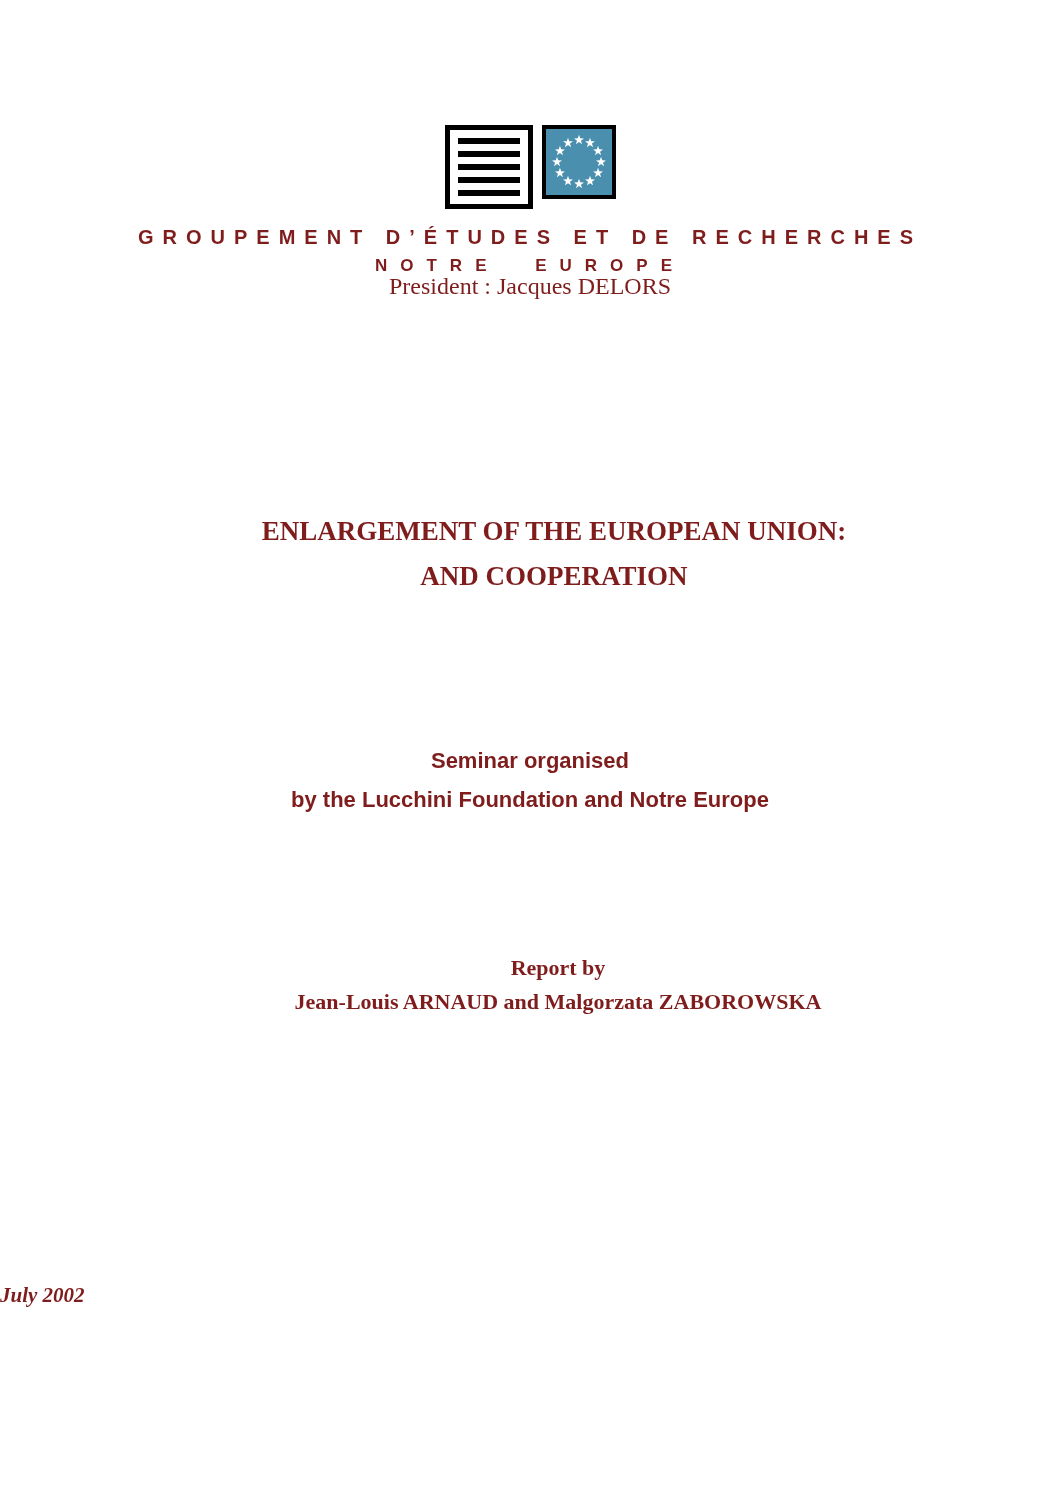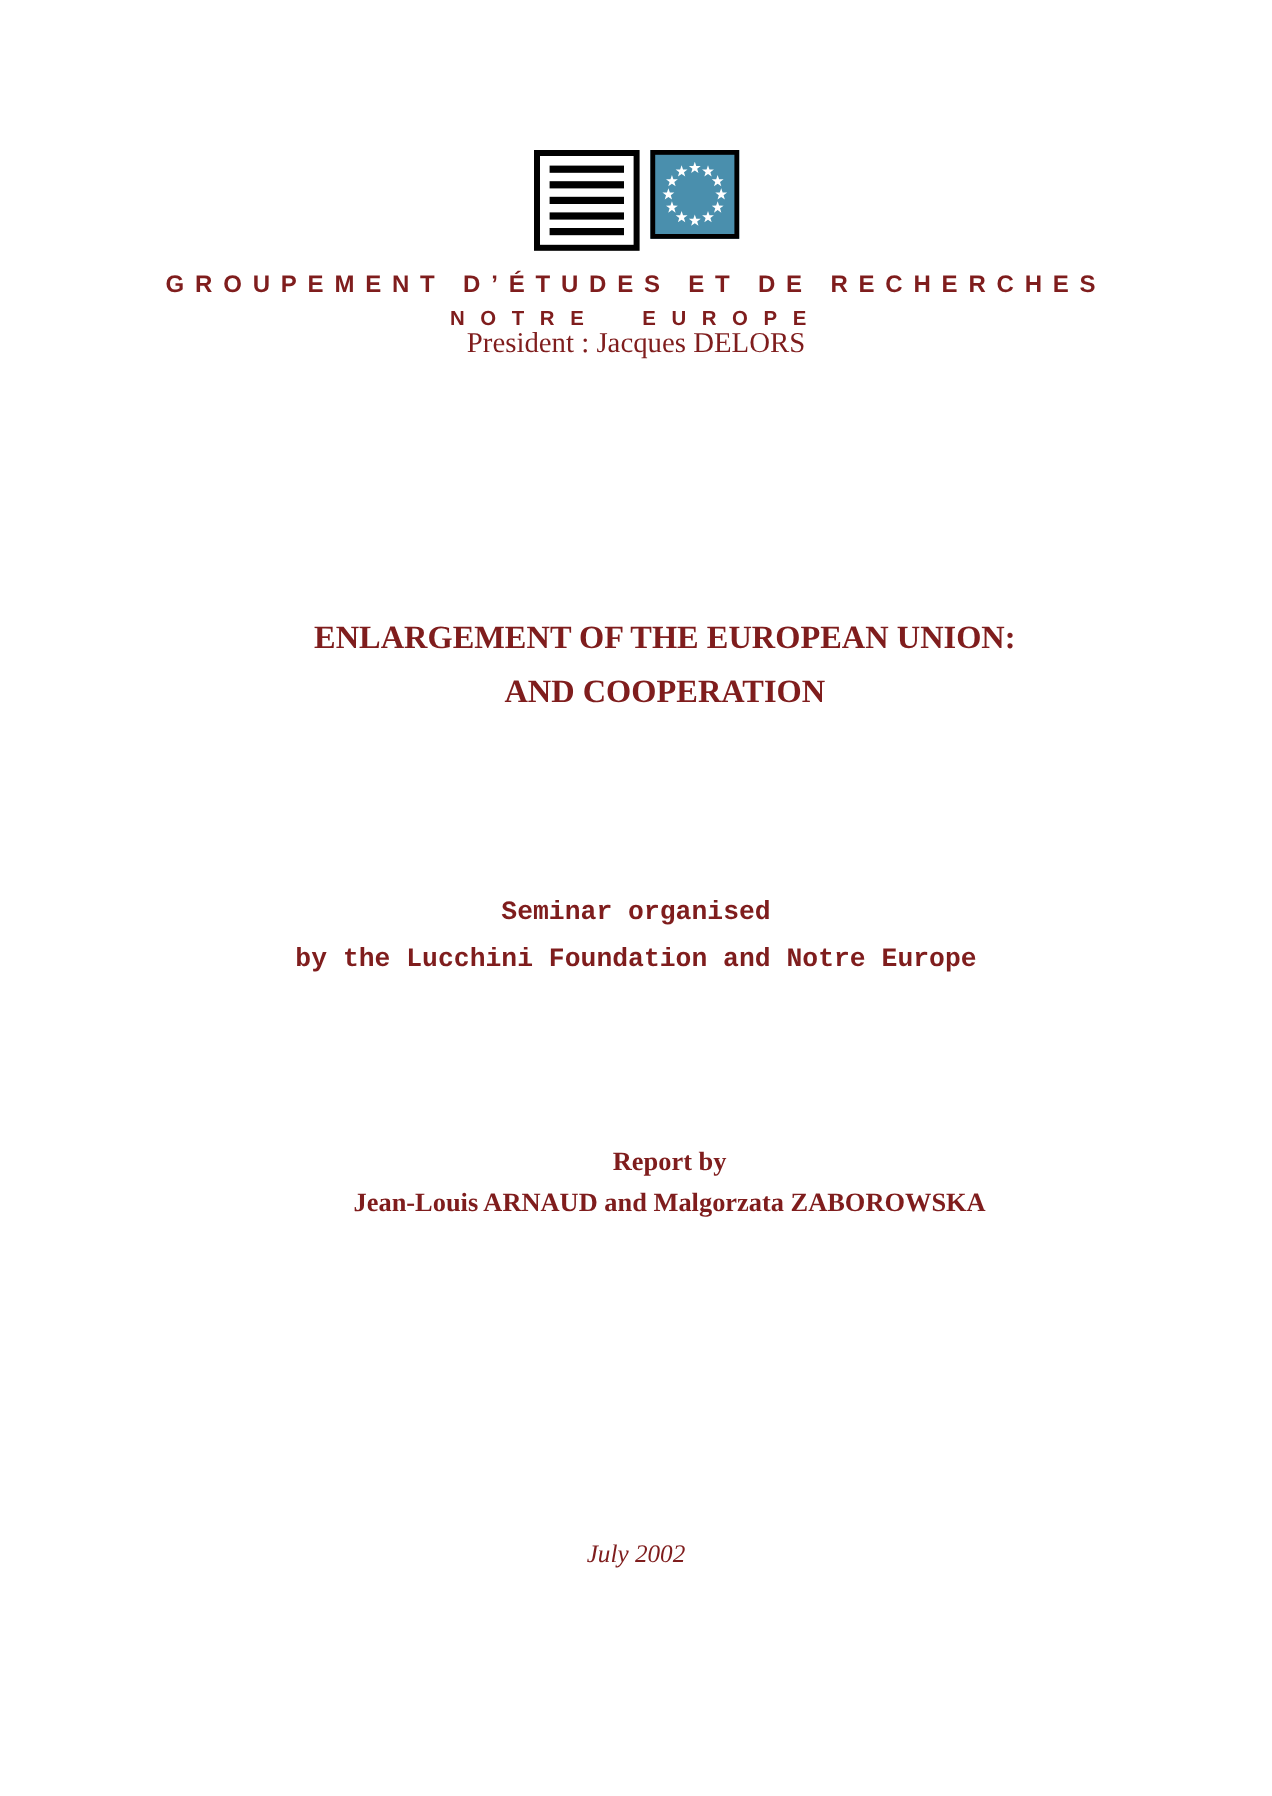--- a/index.html
+++ b/index.html
@@ -104,21 +104,21 @@
     padding-left: 24px;
   }
 
   
   .seminar {
     position: absolute;
     top: 741px;
     left: 0;
     width: 100%;
     text-align: center;
-    font-family: Liberation Mono, monospace;
+    font-family: Liberation Sans, sans-serif;
     font-weight: bold;
     font-size: 22px;
     line-height: 39px;
   }
 
   
   .report {
     position: absolute;
     top: 951px;
     left: 0;
@@ -130,23 +130,23 @@
     line-height: 34px;
     padding-left: 28px;
   }
 
   
   .date {
     position: absolute;
     top: 1283px;
     left: 0;
     width: 100%;
-    text-align: center;
-    font-family: "Liberation Serif", serif;
-    font-weight: normal;
+    text-align: left;
+    font-family: "Liberation Serif", serif;
+    font-weight: bold;
     font-style: italic;
     font-size: 21px;
   }
 </style>
 </head>
 <body>
 
 <div class="page">
 
   <div class="logo">

